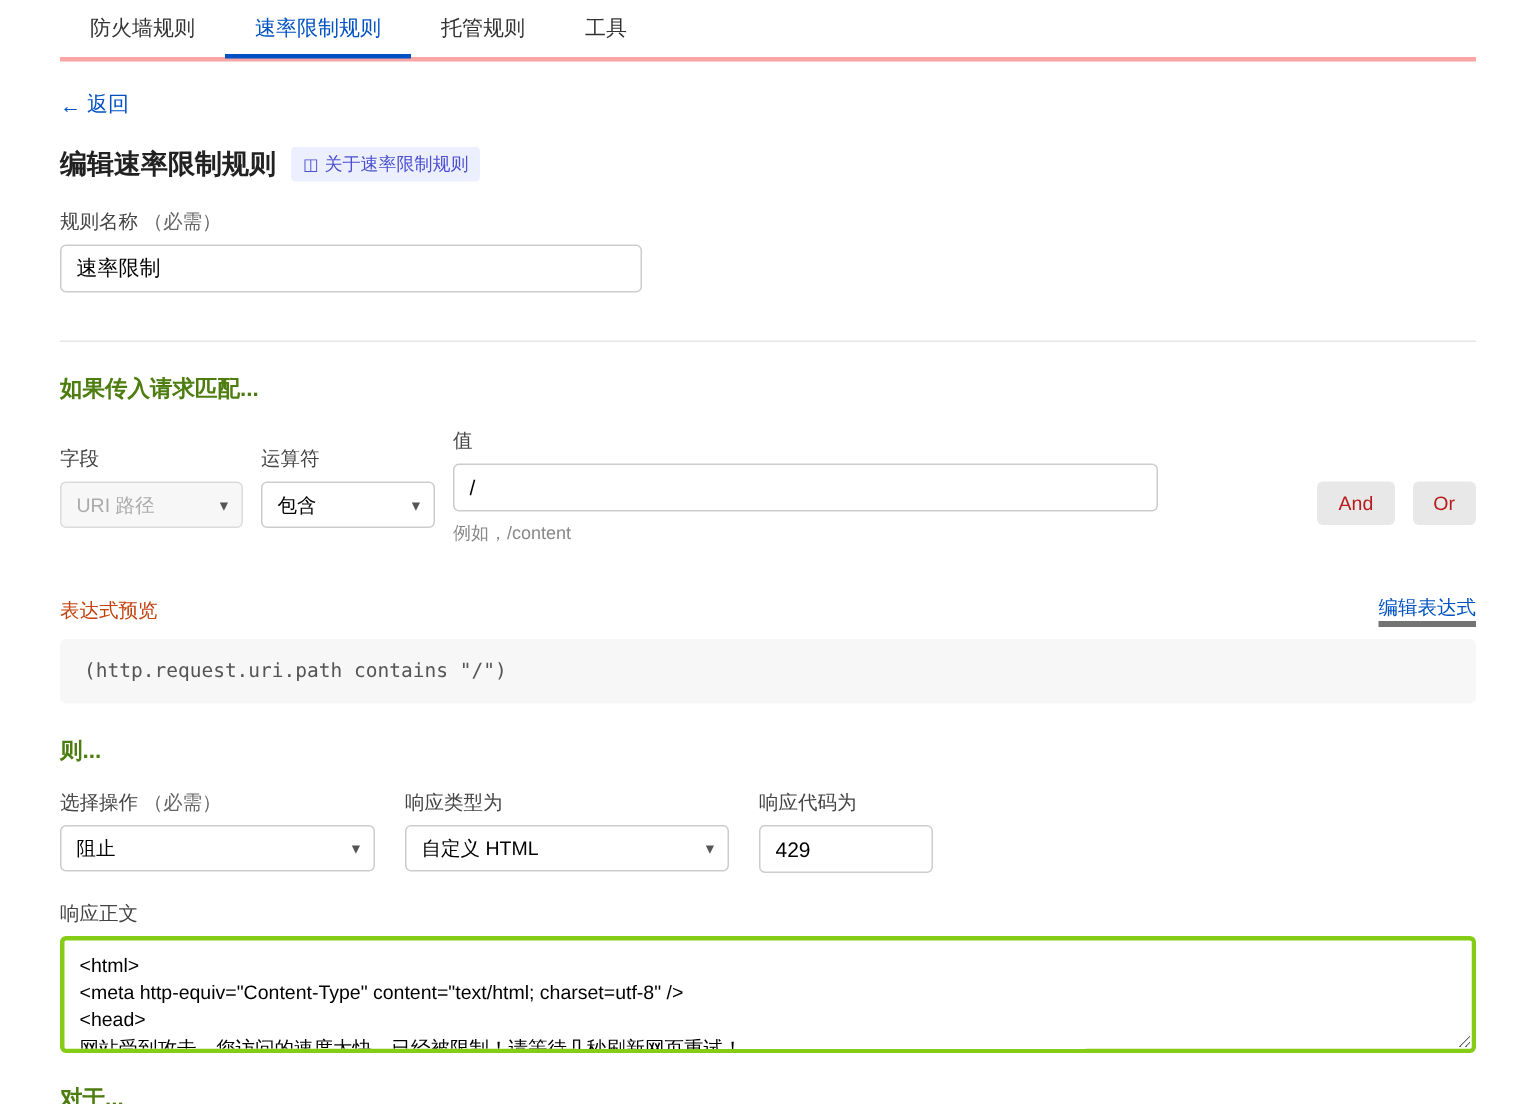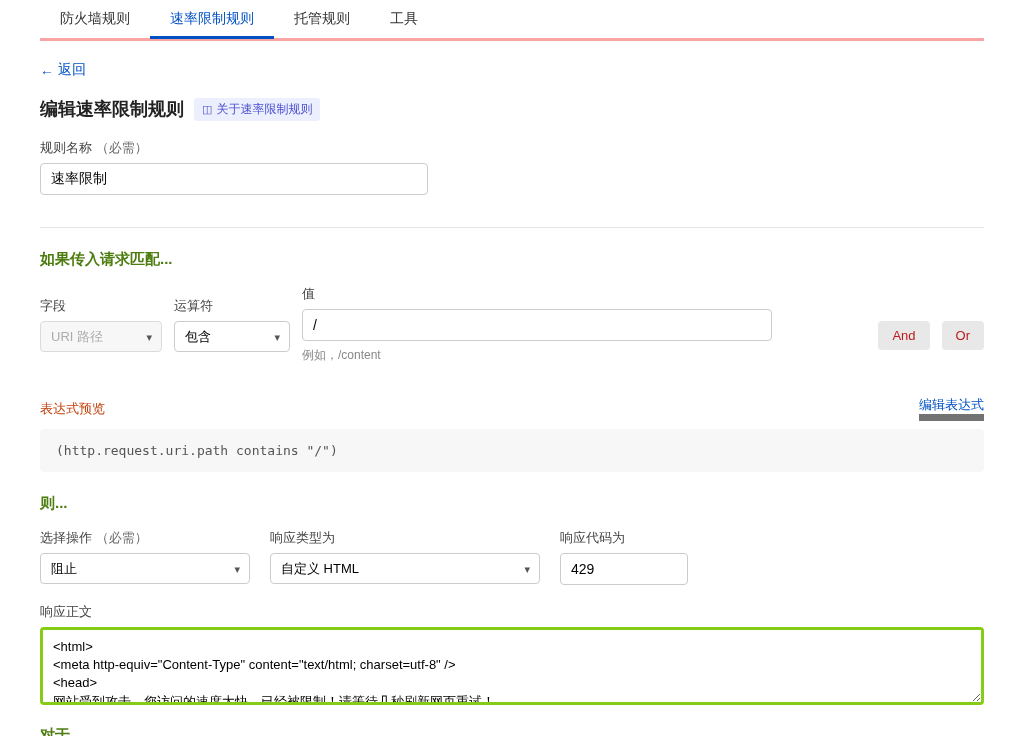--- a/index.html
+++ b/index.html
@@ -28,27 +28,27 @@
     .select.disabled { background: #f5f5f5; color: #888; }
     .select-wrap { position: relative; display: inline-block; }
     .select-wrap::after { content: '▾'; position: absolute; right: 10px; top: 50%; transform: translateY(-50%); pointer-events: none; color: #555; font-size: 11px; }
     .select-w1 { width: 122px; }
     .select-w2 { width: 116px; }
     .value-input { width: 470px; padding: 7px 10px; border: 1px solid #ccc; border-radius: 4px; font-size: 14px; }
     .example-hint { font-size: 12px; color: #888; margin-top: 6px; }
     .btn-logic { padding: 7px 14px; background: #e8e8e8; border: none; border-radius: 4px; cursor: pointer; font-size: 13px; color: #b91c1c; }
     .expr-row { display: flex; justify-content: space-between; align-items: center; margin: 32px 0 8px; }
     .expr-label { font-size: 13px; color: #c2410c; }
-    .expr-edit { color: #0051c3; font-size: 13px; cursor: pointer; border-bottom: 7px solid #737373; }
+    .expr-edit { color: #0051c3; font-size: 13px; cursor: pointer; border-bottom: 4px solid #737373; }
     .expr-box { background: #f7f7f7; border-radius: 4px; padding: 14px 16px; font-family: Consolas, Monaco, monospace; font-size: 13px; color: #555; margin-bottom: 22px; }
     .action-row { display: flex; gap: 20px; margin-bottom: 18px; }
     .action-col { display: flex; flex-direction: column; }
     .select-w3 { width: 210px; }
-    .select-w4 { width: 270px; }
-    .code-input { width: 128px; padding: 7px 10px; border: 1px solid #ccc; border-radius: 4px; font-size: 14px; }
+    .select-w4 { width: 216px; }
+    .code-input { width: 116px; padding: 7px 10px; border: 1px solid #ccc; border-radius: 4px; font-size: 14px; }
     .textarea { width: 100%; padding: 8px 10px; border: 3px solid #84cc16; border-radius: 4px; font-size: 13px; font-family: inherit; resize: vertical; min-height: 78px; line-height: 1.4; margin-bottom: 18px; }
   </style>
 </head>
 <body>
 
 <div class="container">
   <div class="tabs">
     <div class="tab">防火墙规则</div>
     <div class="tab active">速率限制规则</div>
     <div class="tab">托管规则</div>

